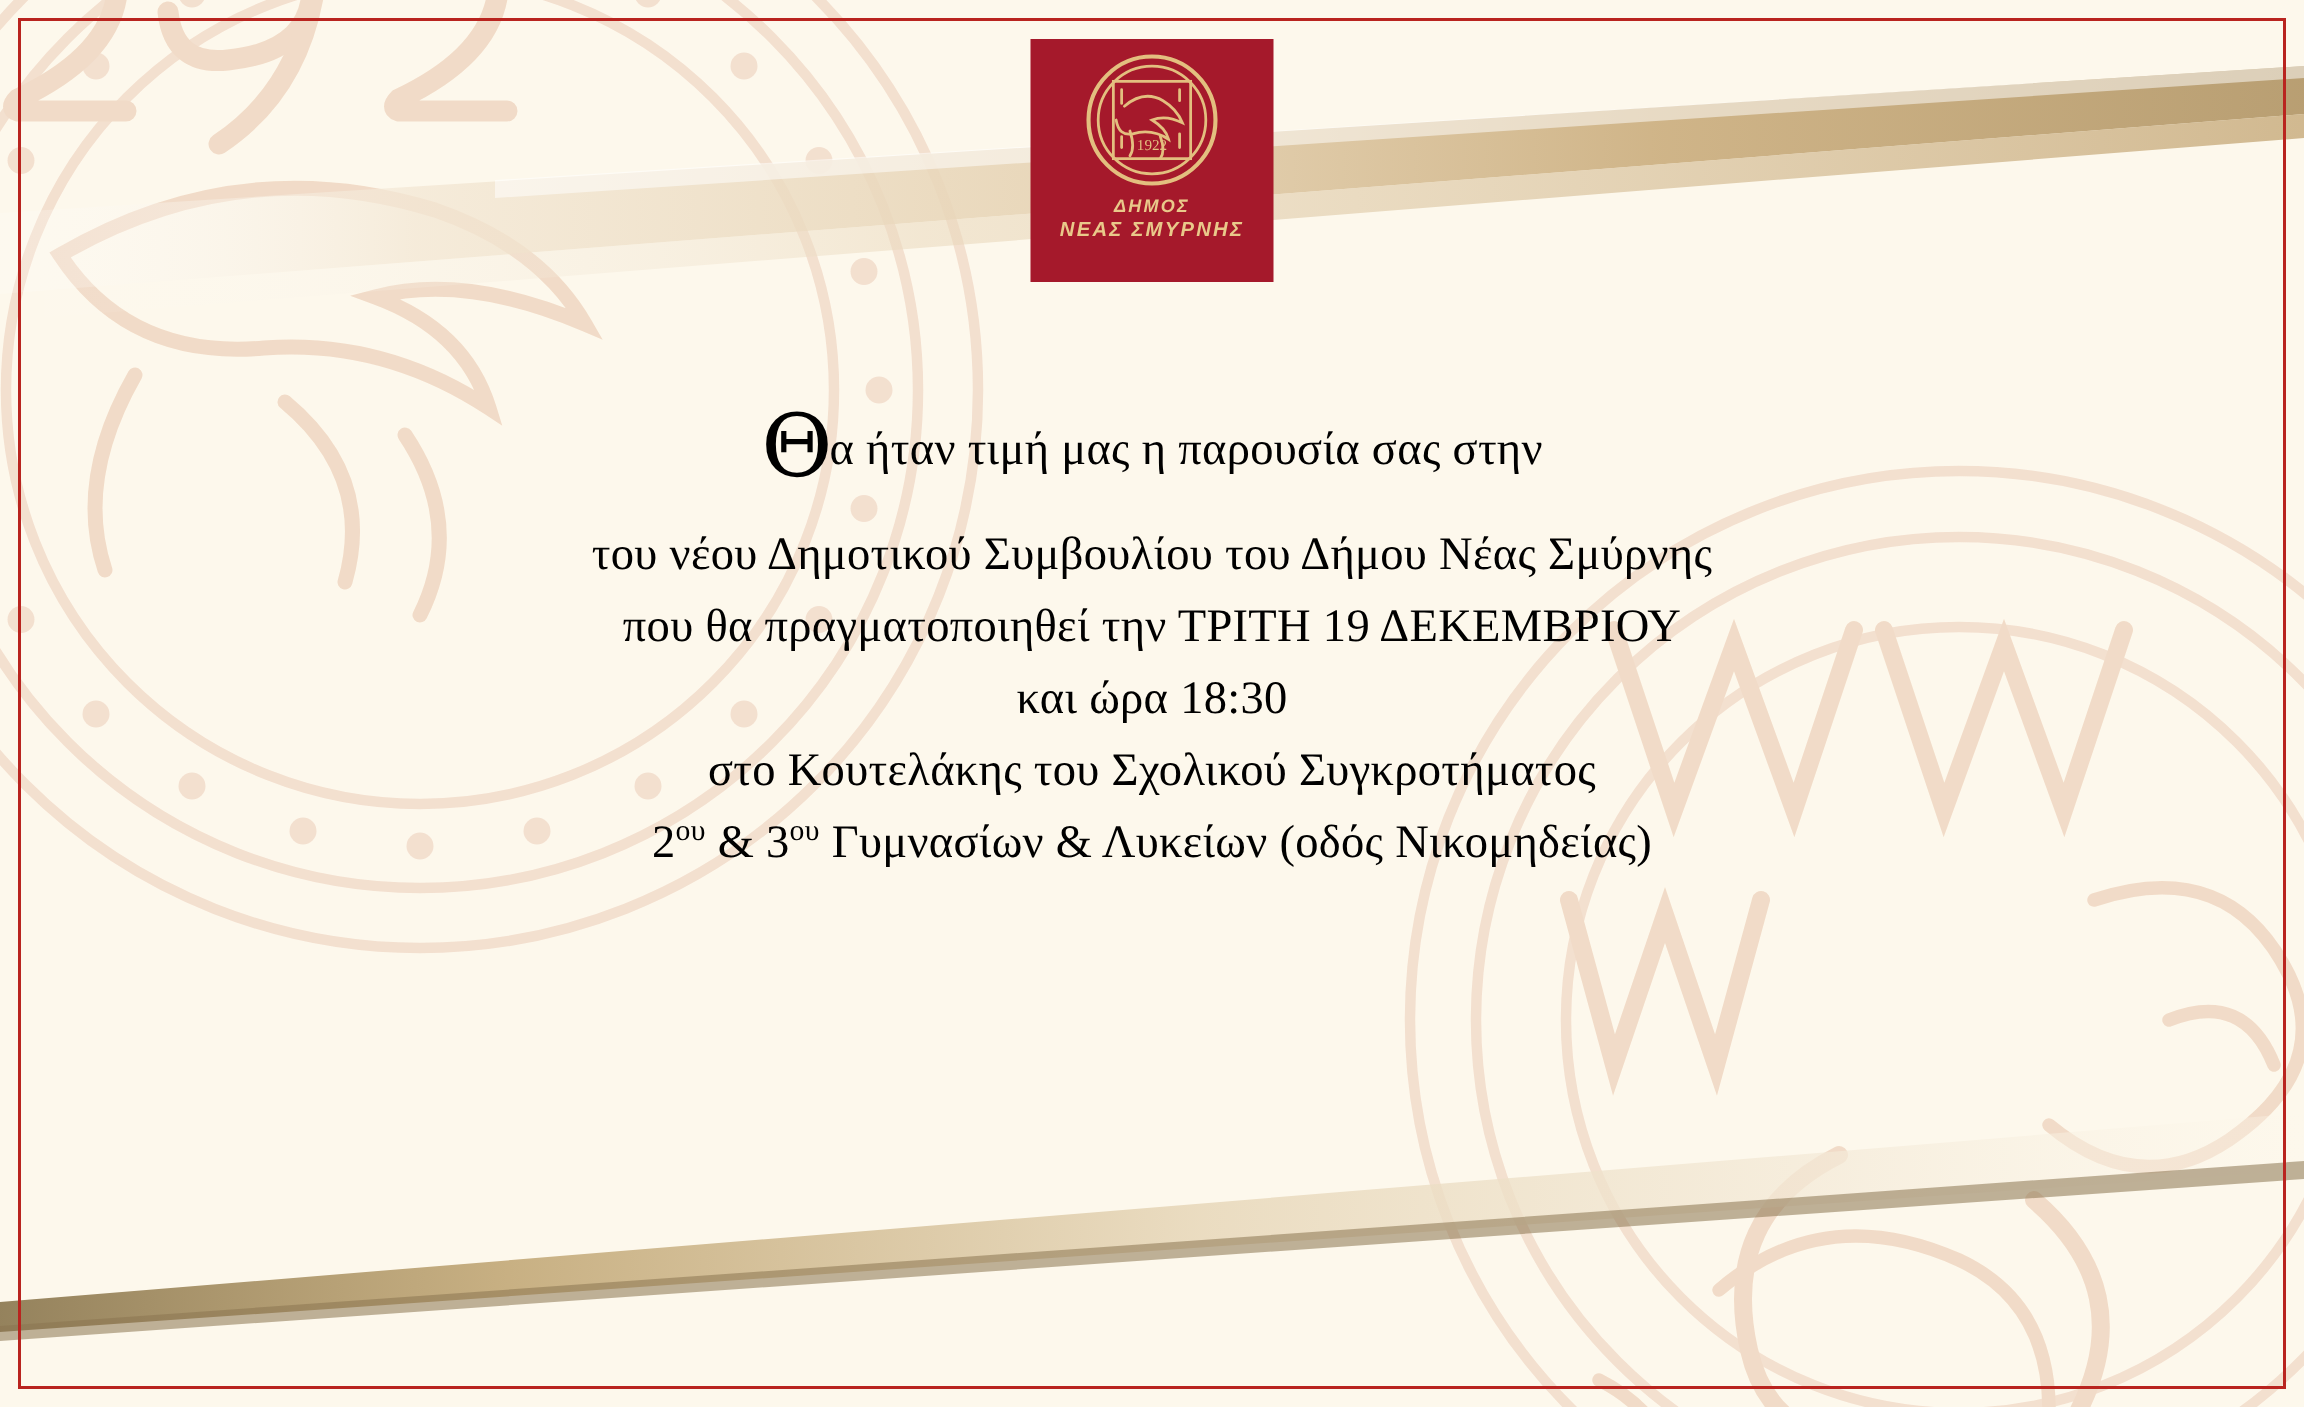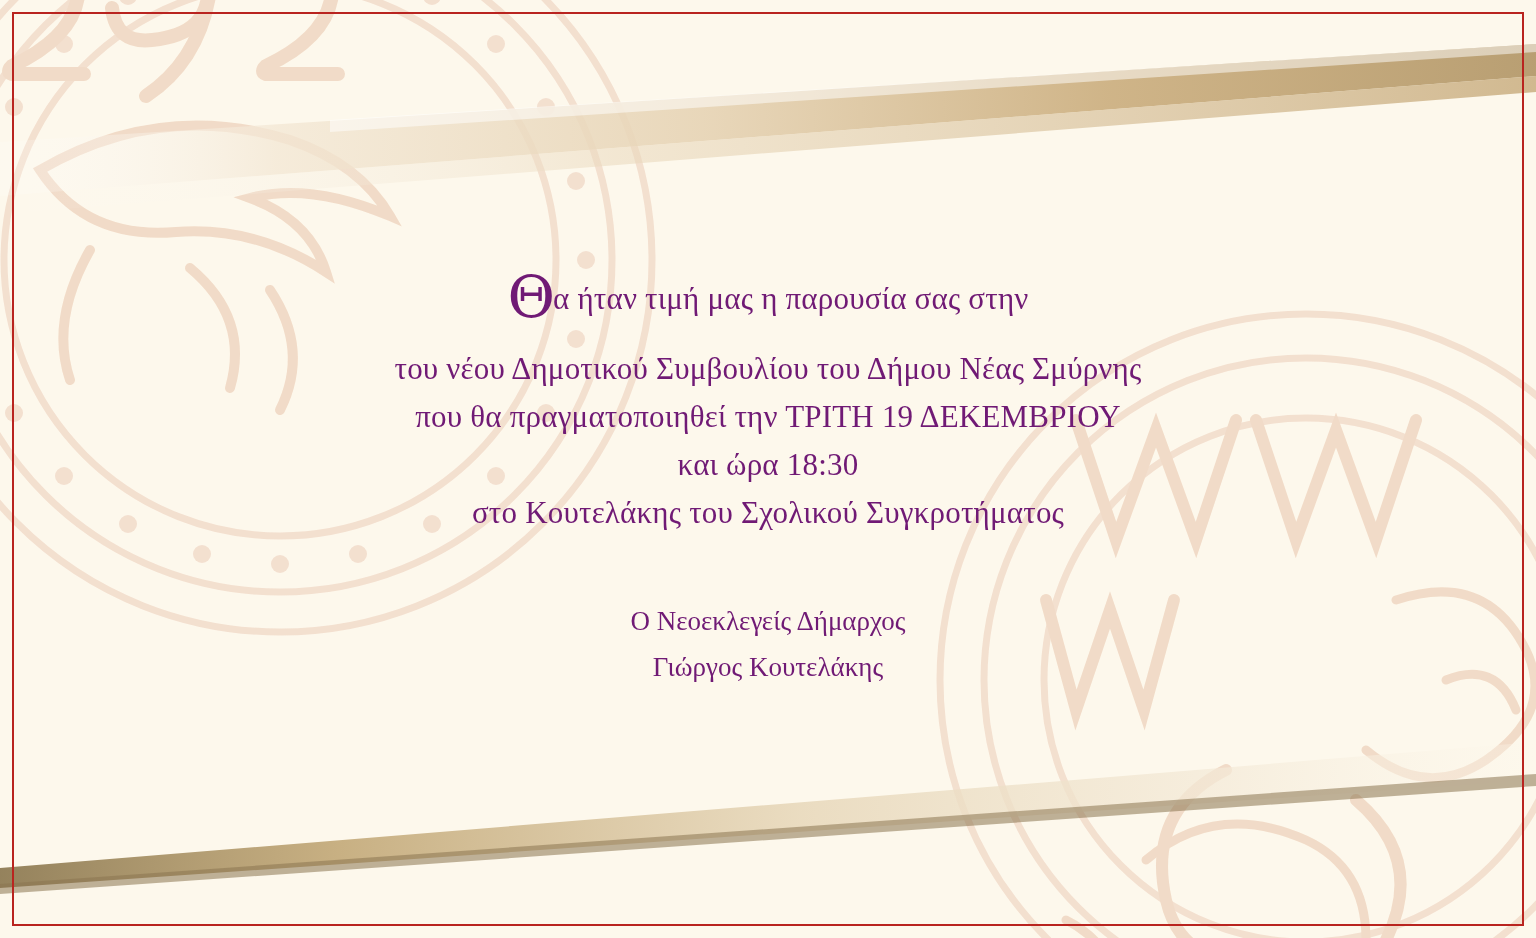--- a/index.html
+++ b/index.html
@@ -117,21 +117,21 @@
   }
 
   
   .content {
     position: absolute;
     left: 0;
     top: 280px;
     width: 1536px;
     text-align: center;
     z-index: 30;
-    color: #701a75;
+    color: #000000;
   }
 
   .line-intro {
     font-size: 31px;
     letter-spacing: 0.2px;
     margin-bottom: 26px;
     line-height: 1.25;
   }
   .drop-cap {
     font-size: 58px;
@@ -279,40 +279,57 @@
       <linearGradient id="gbot2" x1="0" y1="0" x2="1" y2="0">
         <stop offset="0%" stop-color="#6f5f3f" stop-opacity="0.85"></stop>
         <stop offset="45%" stop-color="#c8b храм88" stop-opacity="0.6"></stop>
         <stop offset="100%" stop-color="#fdf8ec" stop-opacity="0.15"></stop>
       </linearGradient>
     </defs>
     <path d="M0 160 L1536 34 L1536 72 L0 180 Z" fill="url(#gbot)"></path>
     <path d="M0 176 L1536 66 L1536 78 L0 186 Z" fill="#8a7550" opacity="0.55"></path>
   </svg>
 
+  <div class="logo-box">
+    <svg class="logo-emblem" viewBox="0 0 100 100" xmlns="http://www.w3.org/2000/svg">
+      <circle cx="50" cy="50" r="46" fill="none" stroke="#e3bf7f" stroke-width="3"></circle>
+      <circle cx="50" cy="50" r="39" fill="none" stroke="#e3bf7f" stroke-width="2"></circle>
+      <rect x="22" y="22" width="56" height="56" fill="none" stroke="#e3bf7f" stroke-width="2"></rect>
+      <g fill="none" stroke="#e3bf7f" stroke-width="2" stroke-linecap="round">
+        <path d="M30 40 q14 -12 28 -4 q10 6 14 16 q-12 -6 -22 -2 q10 6 12 14 q-12 -8 -26 -4 q-10 2 -12 -10"></path>
+        <path d="M34 58 q4 12 0 18"></path>
+        <path d="M56 62 q4 10 0 16"></path>
+        <path d="M28 28 l0 10 M70 28 l0 8 M28 70 l0 -8 M70 70 l0 -10"></path>
+      </g>
+      <text x="50" y="72" font-size="11" fill="#e3bf7f" text-anchor="middle" font-family="Liberation Serif, serif">1922</text>
+    </svg>
+    <div class="logo-text">
+      <span class="l1">ΔΗΜΟΣ</span>
+      <span class="l2">ΝΕΑΣ ΣΜΥΡΝΗΣ</span>
+    </div>
+  </div>
 
   <div class="content">
 
     <div class="line-intro">
       <span class="drop-cap">Θ</span><span>α ήταν τιμή μας η παρουσία σας στην</span>
     </div>
 
 
     <div class="line-body">του νέου Δημοτικού Συμβουλίου του Δήμου Νέας Σμύρνης</div>
 
     <div class="line-body">
       <span>που θα πραγματοποιηθεί την ΤΡΙΤΗ </span><span class="bold-date">19 ΔΕΚΕΜΒΡΙΟΥ</span>
     </div>
 
     <div class="line-body">και ώρα 18:30</div>
 
     <div class="line-body">στο Κουτελάκης του Σχολικού Συγκροτήματος</div>
 
-
-    <div class="signature">
-      <div>Ο Νεοεκλεγείς Δήμαρχος</div>
-      <div>Γιώργος Κουτελάκης</div>
+    <div class="line-body">
+      <span>2</span><span class="sup">ου</span><span> &amp; 3</span><span class="sup">ου</span><span> Γυμνασίων &amp; Λυκείων (οδός Νικομηδείας)</span>
     </div>
+
 
   </div>
 
   <div class="frame-border"></div>
 </div>
 
 </body></html>

